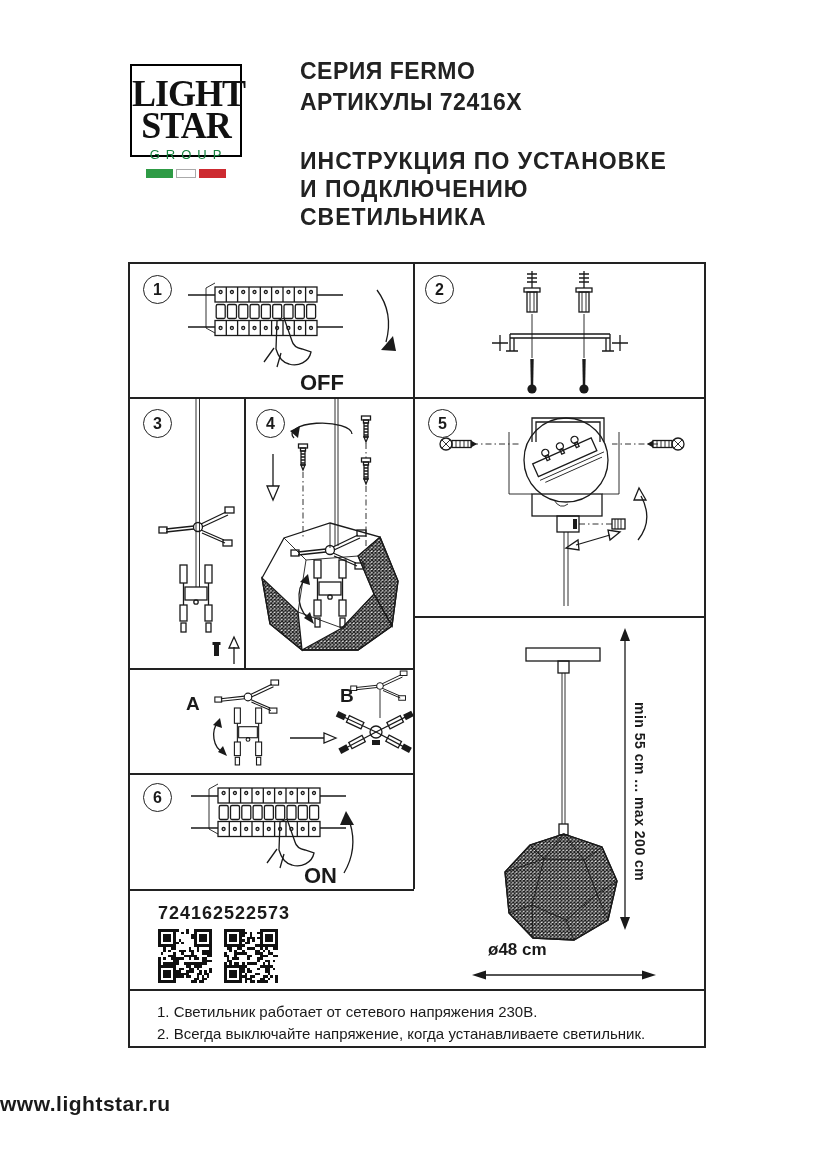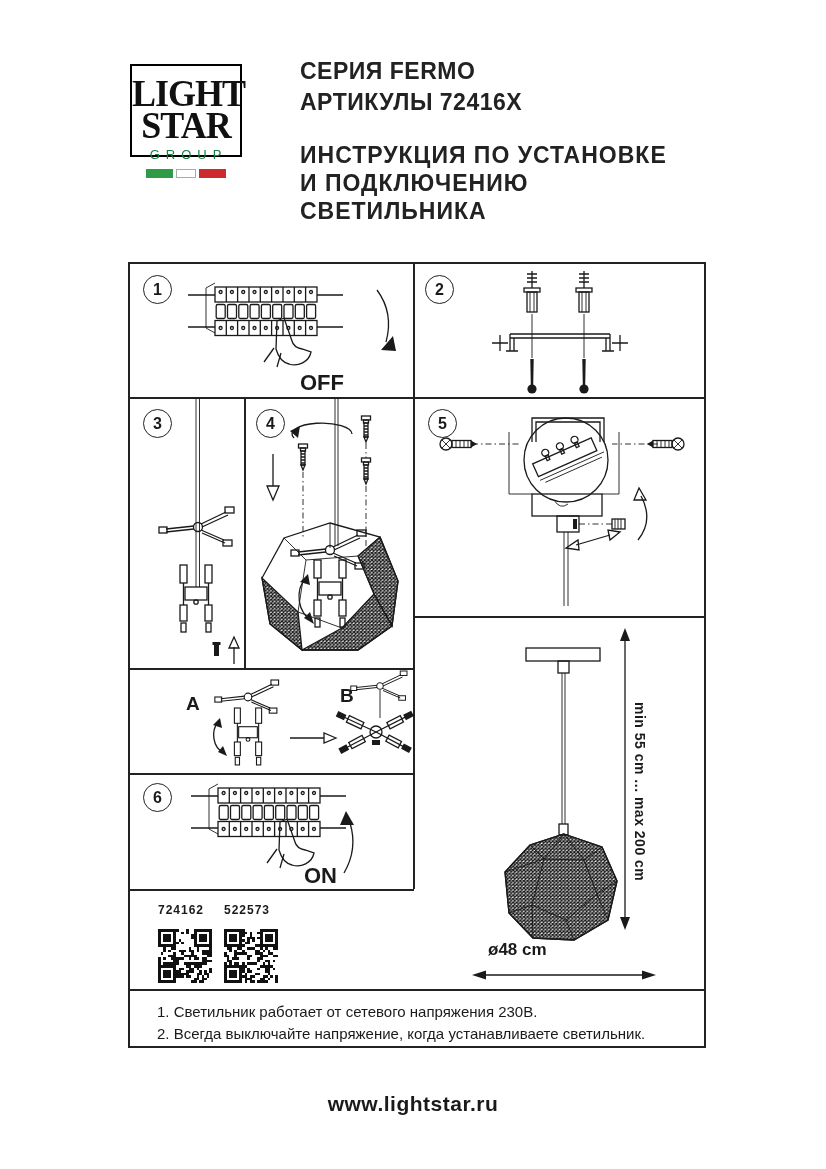--- a/index.html
+++ b/index.html
@@ -8,45 +8,45 @@
   .logo-box{position:absolute;left:130px;top:64px;width:112px;height:93px;border:2px solid #000;box-sizing:border-box;text-align:center;padding-top:12px;}
   .logo-word{font-family:"Liberation Serif",serif;font-weight:bold;font-size:36px;line-height:0.88;letter-spacing:-1px;color:#111;transform:scaleY(1.08);}
   .logo-group{font-size:13px;letter-spacing:6px;color:#15803d;margin-top:6px;margin-left:5px;}
   .flag{display:flex;justify-content:center;gap:3px;margin-top:7px;height:9px;}
   .flag span{display:inline-block;height:9px;}
   .flag .seg-g{width:27px;background:#2e9b45;}
   .flag .seg-w{width:20px;background:#fff;border:1px solid #aaa;box-sizing:border-box;}
   .flag .seg-r{width:27px;background:#cd2a30;}
   .head-text{position:absolute;left:300px;top:56px;width:402px;font-weight:bold;color:#222;}
   .head-line{font-size:23px;line-height:31px;letter-spacing:0.5px;}
-  .head-title{margin-top:23px;}
+  .head-title{margin-top:29px;}
   .head-title .head-line{letter-spacing:1px;line-height:28px;}
   
   .grid{position:absolute;left:128px;top:262px;width:578px;height:786px;border:2px solid #222;box-sizing:border-box;}
   .hl,.vl{position:absolute;background:#222;}
   .panel{position:absolute;}
   .badge{position:absolute;width:27px;height:27px;border:1.7px solid #222;border-radius:50%;display:flex;align-items:center;justify-content:center;font-weight:bold;font-size:16px;background:#fff;z-index:3;}
   
   .art{position:absolute;left:0;top:0;}
   .art path,.art line,.art rect,.art circle,.art polyline,.art polygon,.art ellipse{stroke:#1a1a1a;fill:none;stroke-width:1.3;}
   .art .thin{stroke-width:0.9;}
   .art .dash{stroke-dasharray:6 3 1.5 3;stroke-width:0.9;}
   .art .fill, .art .fill *{fill:#1a1a1a;stroke:none;}
   .art .mesh{fill:url(#mesh);}
   .svgtxt{font:bold 22px "Liberation Sans",sans-serif;fill:#1a1a1a;stroke:none !important;}
   .svgtxt2{font:bold 19px "Liberation Sans",sans-serif;fill:#1a1a1a;stroke:none !important;}
   
   .vtext{position:absolute;left:216px;top:84px;writing-mode:vertical-rl;font-weight:bold;font-size:14px;letter-spacing:0.5px;white-space:nowrap;}
   .dia-text{position:absolute;left:72px;top:322px;width:120px;font-weight:bold;font-size:17px;}
   
-  .qr-label{position:absolute;font-weight:bold;font-size:12px;letter-spacing:1px;}
+  .qr-label{position:absolute;font-weight:bold;font-size:18px;letter-spacing:1px;}
   .qr-code{position:absolute;width:54px;height:54px;}
   
   .notes{position:absolute;left:0;top:726px;width:578px;height:58px;font-size:15px;line-height:22px;padding:11px 0 0 27px;box-sizing:border-box;}
-  .footer{position:absolute;left:0;top:1092px;width:826px;text-align:center;font-weight:bold;font-size:21px;letter-spacing:0.5px;}
+  .footer{position:absolute;left:0;top:1092px;width:826px;text-align:left;font-weight:bold;font-size:21px;letter-spacing:0.5px;}
 </style>
 </head>
 <body>
 
 <svg class="art" width="0" height="0" style="position:absolute" aria-hidden="true">
   <defs>
     <pattern id="mesh" patternUnits="userSpaceOnUse" width="3.6" height="3.6">
       <path d="M0,3.6 L3.6,0 M0,0 L3.6,3.6" stroke="#3a3a3a" stroke-width="0.45" fill="none"></path>
     </pattern>
     <g id="breaker">

